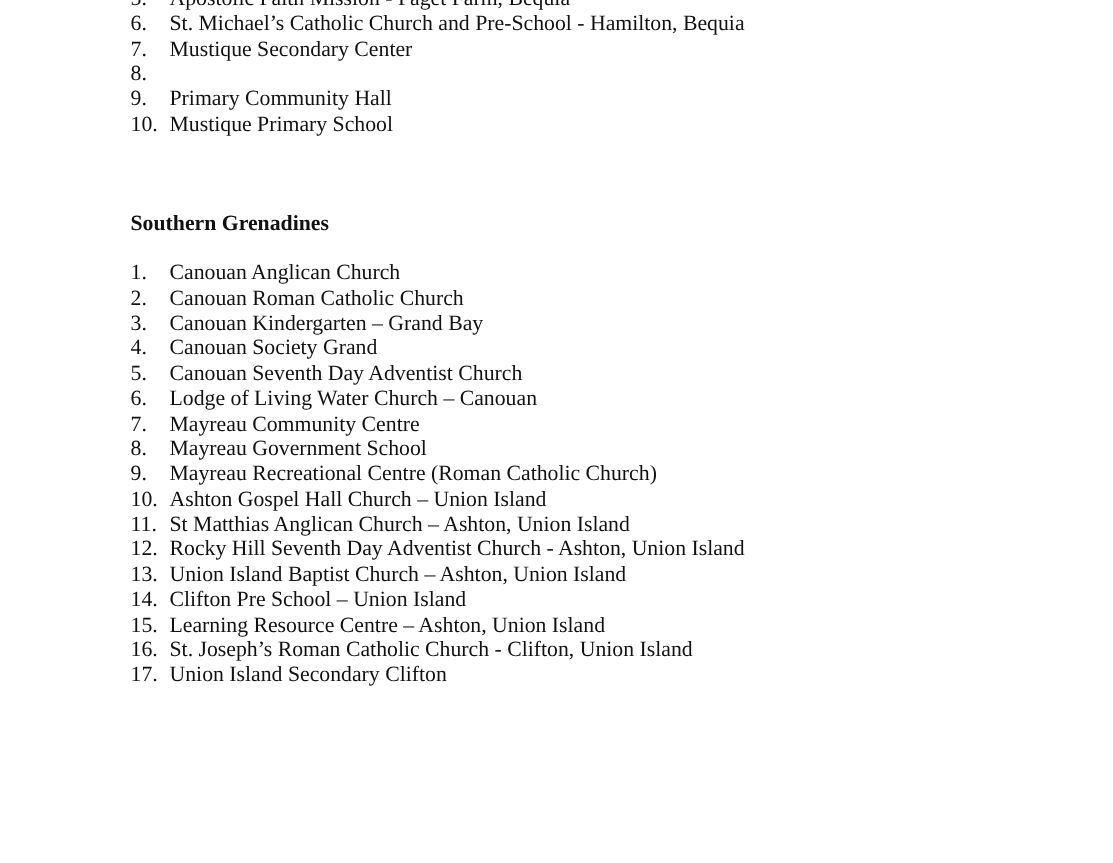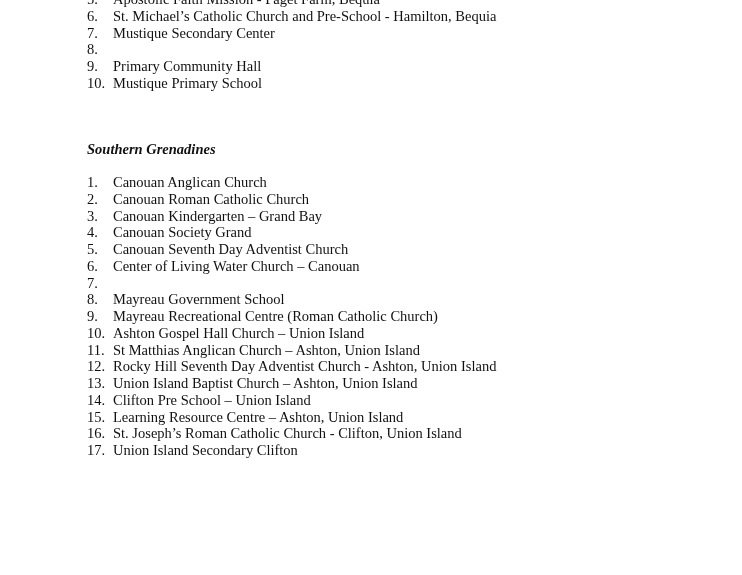--- a/index.html
+++ b/index.html
@@ -50,21 +50,20 @@
       display: inline-block;
     }
     .heading {
       position: absolute;
       left: 87px;
       top: 141px;
       margin: 0;
       font-size: 14.5px;
       font-weight: bold;
       line-height: 17px;
-      font-style: italic;
     }
   </style>
 </head>
 <body>
 
 <div class="page">
 
   <ol class="list list-top">
     <li>
         <span class="num">5.</span>
@@ -109,24 +108,25 @@
     <li>
         <span class="num">4.</span>
         <span class="text">Canouan Society Grand</span>
       </li>
     <li>
         <span class="num">5.</span>
         <span class="text">Canouan Seventh Day Adventist Church</span>
       </li>
     <li>
         <span class="num">6.</span>
-        <span class="text">Center of Living Water Church – Canouan</span>
+        <span class="text">Lodge of Living Water Church – Canouan</span>
       </li>
     <li>
         <span class="num">7.</span>
+        <span class="text">Mayreau Community Centre</span>
       </li>
     <li>
         <span class="num">8.</span>
         <span class="text">Mayreau Government School</span>
       </li>
     <li>
         <span class="num">9.</span>
         <span class="text">Mayreau Recreational Centre (Roman Catholic Church)</span>
       </li>
     <li>

